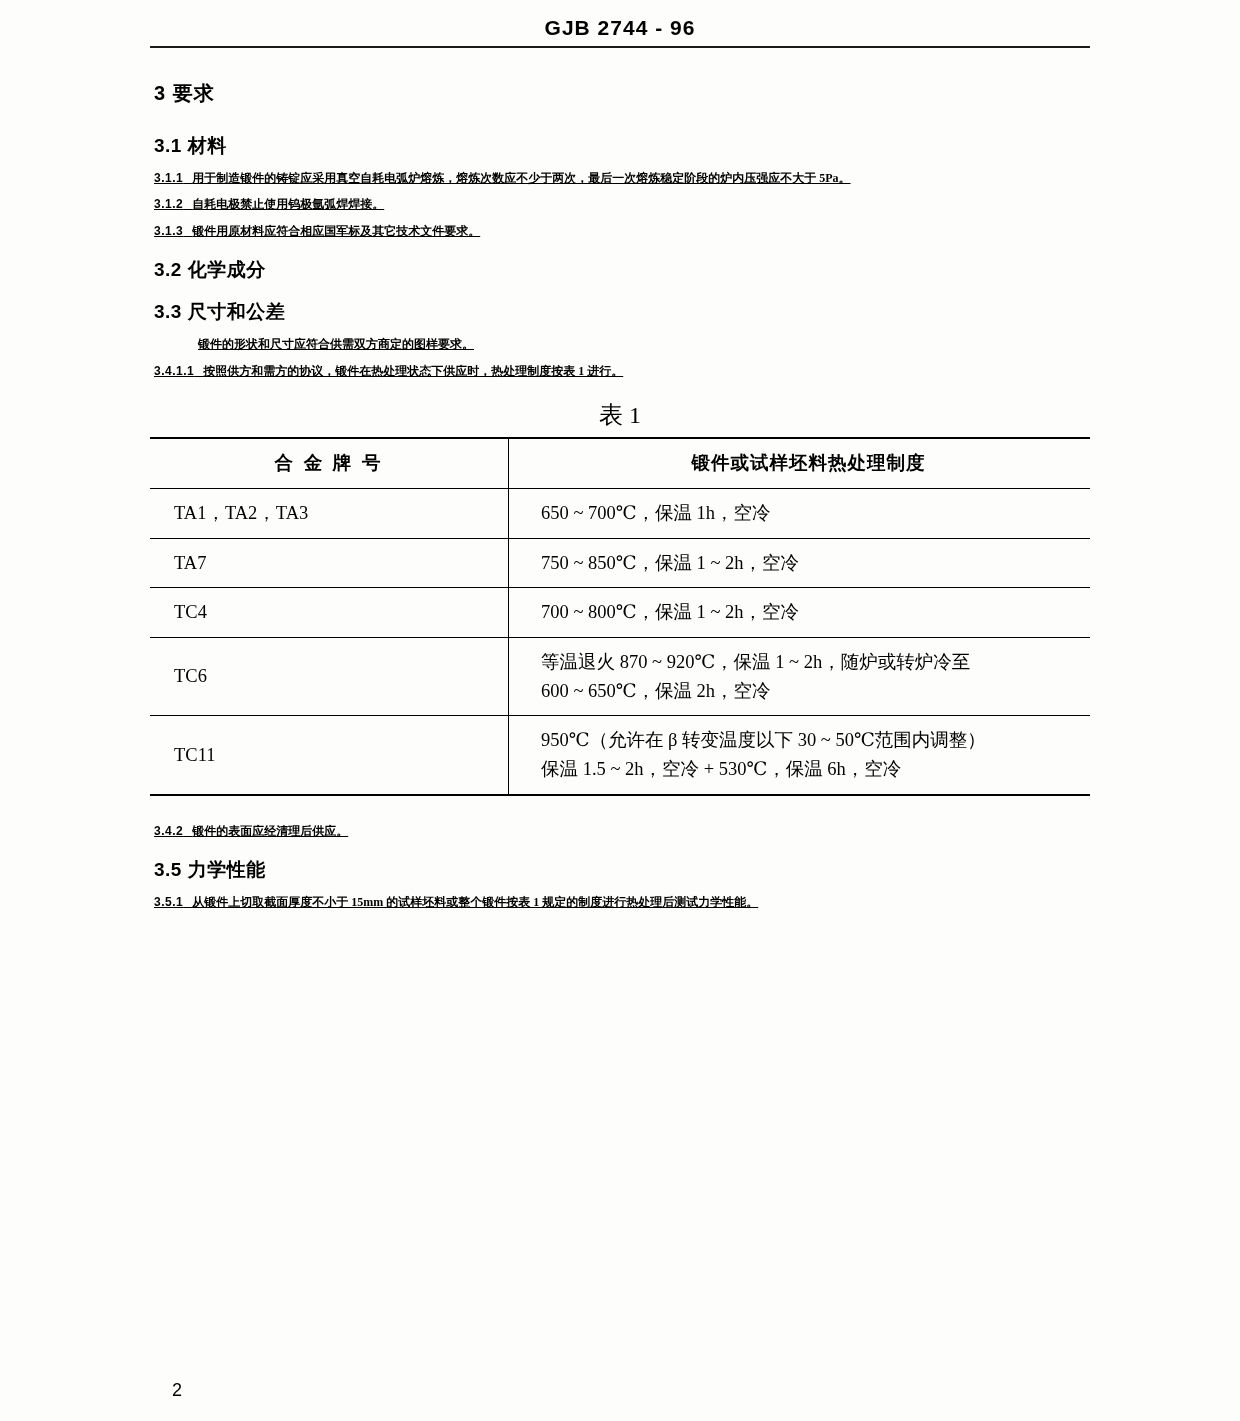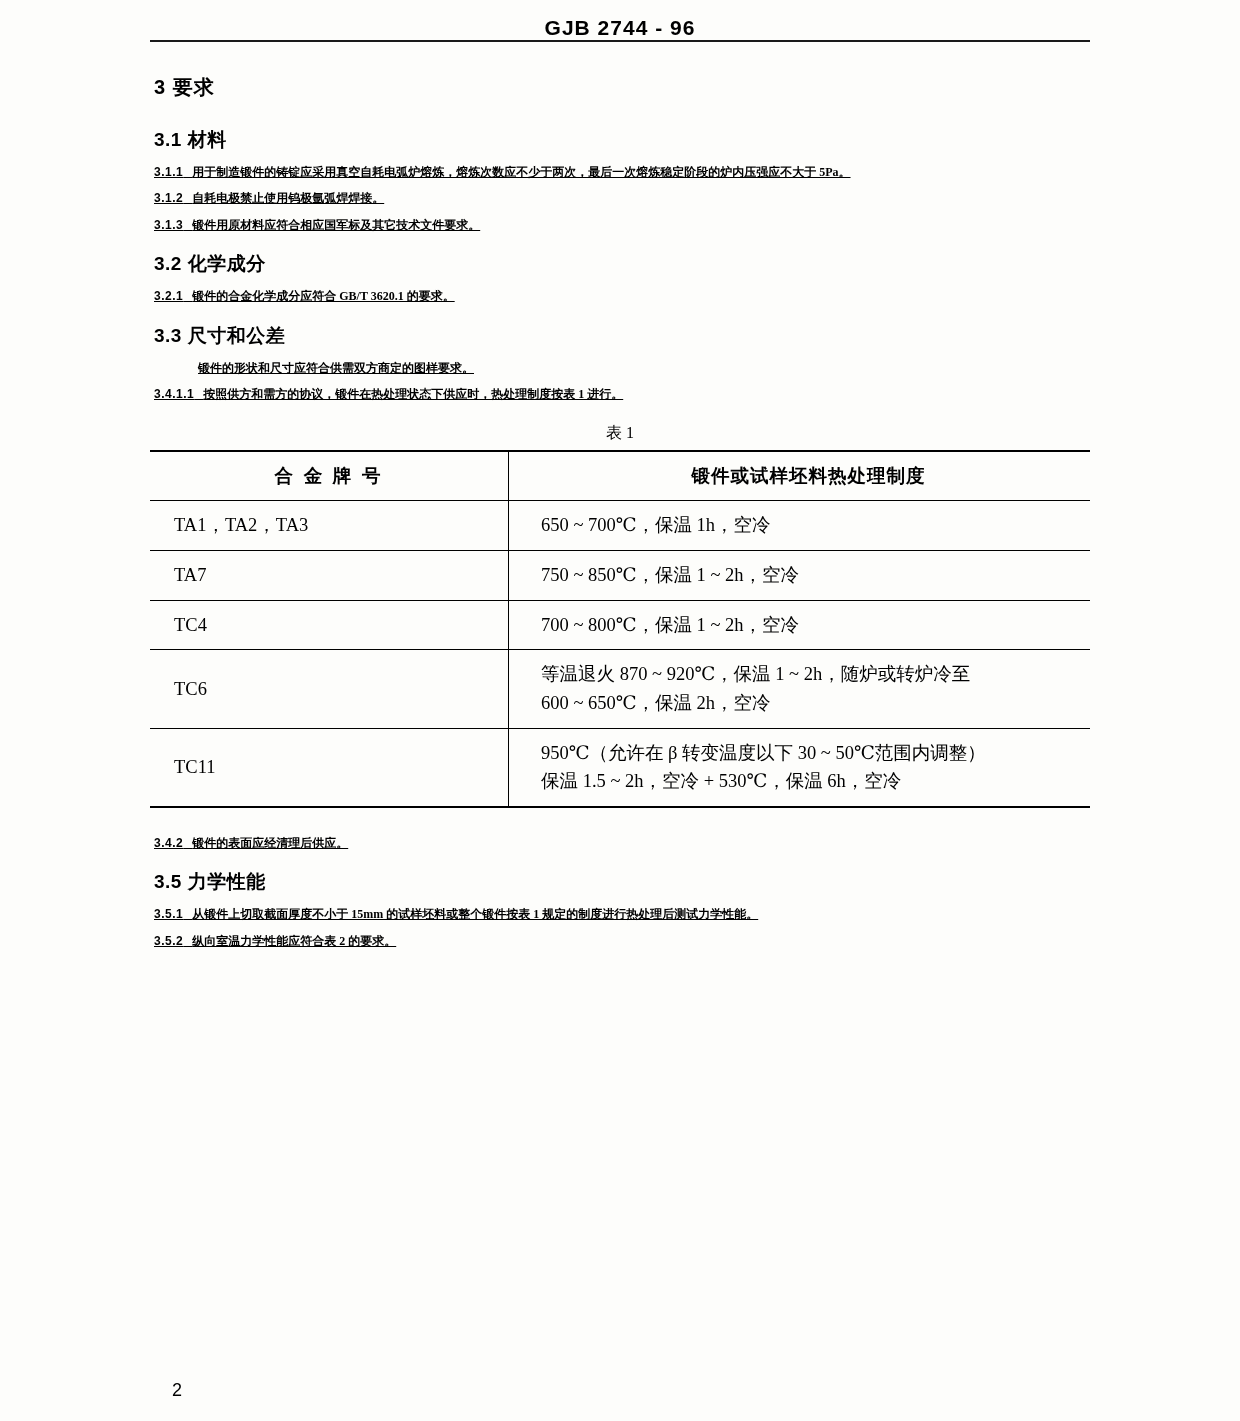--- a/index.html
+++ b/index.html
@@ -27,20 +27,21 @@
     width: 940px;
   }
   
   .header {
     text-align: center;
     font-family: "Liberation Sans", "DejaVu Sans", sans-serif;
     font-size: 21px;
     font-weight: bold;
     letter-spacing: 1px;
     padding-top: 16px;
+    padding-bottom: 6px;
   }
   .header-rule {
     border-bottom: 2px solid #1a1a1a;
     width: 100%;
     margin-bottom: 32px;
   }
 
   
   .h1 {
     font-family: "Liberation Sans", "DejaVu Sans", sans-serif;
@@ -70,21 +71,21 @@
     letter-spacing: 0.5px;
   }
   .indent {
     text-indent: 44px;
   }
   .gap-s { margin-bottom: 4px; }
 
   
   .table-caption {
     text-align: center;
-    font-size: 16px;
+    font-size: 24px;
     margin: 18px 0 6px 0;
     font-weight: 500;
   }
   table.spec {
     border-collapse: collapse;
     width: 940px;
     margin: 0 0 0 0;
     font-size: 18.5px;
   }
   table.spec th, table.spec td {
@@ -150,23 +151,20 @@
     <p class="para">
       <span class="num">3.1.2</span>&nbsp;&nbsp;&nbsp;<span>自耗电极禁止使用钨极氩弧焊焊接。</span>
     </p>
 
     <p class="para">
       <span class="num">3.1.3</span>&nbsp;&nbsp;&nbsp;<span>锻件用原材料应符合相应国军标及其它技术文件要求。</span>
     </p>
 
     <div class="h2">3.2  化学成分</div>
 
-    <p class="para">
-      <span class="num">3.2.1</span>&nbsp;&nbsp;&nbsp;<span>锻件的合金化学成分应符合 GB/T 3620.1 的要求。</span>
-    </p>
 
 
     <div class="h2">3.3  尺寸和公差</div>
 
     <p class="para indent">锻件的形状和尺寸应符合供需双方商定的图样要求。</p>
 
 
 
     <p class="para gap-s">
       <span class="num">3.4.1.1</span>&nbsp;&nbsp;&nbsp;<span>按照供方和需方的协议，锻件在热处理状态下供应时，热处理制度按表 1 进行。</span>
@@ -222,21 +220,18 @@
     <p class="para">
       <span class="num">3.4.2</span>&nbsp;&nbsp;&nbsp;<span>锻件的表面应经清理后供应。</span>
     </p>
 
     <div class="h2">3.5  力学性能</div>
 
     <p class="para">
       <span class="num">3.5.1</span>&nbsp;&nbsp;&nbsp;<span>从锻件上切取截面厚度不小于 15mm 的试样坯料或整个锻件按表 1 规定的制度进行热处理后测试力学性能。</span>
     </p>
 
-    <p class="para">
-      <span class="num">3.5.2</span>&nbsp;&nbsp;&nbsp;<span>纵向室温力学性能应符合表 2 的要求。</span>
-    </p>
 
   </div>
 
   <div class="page-number">2</div>
 
 </div>
 
 </body></html>

